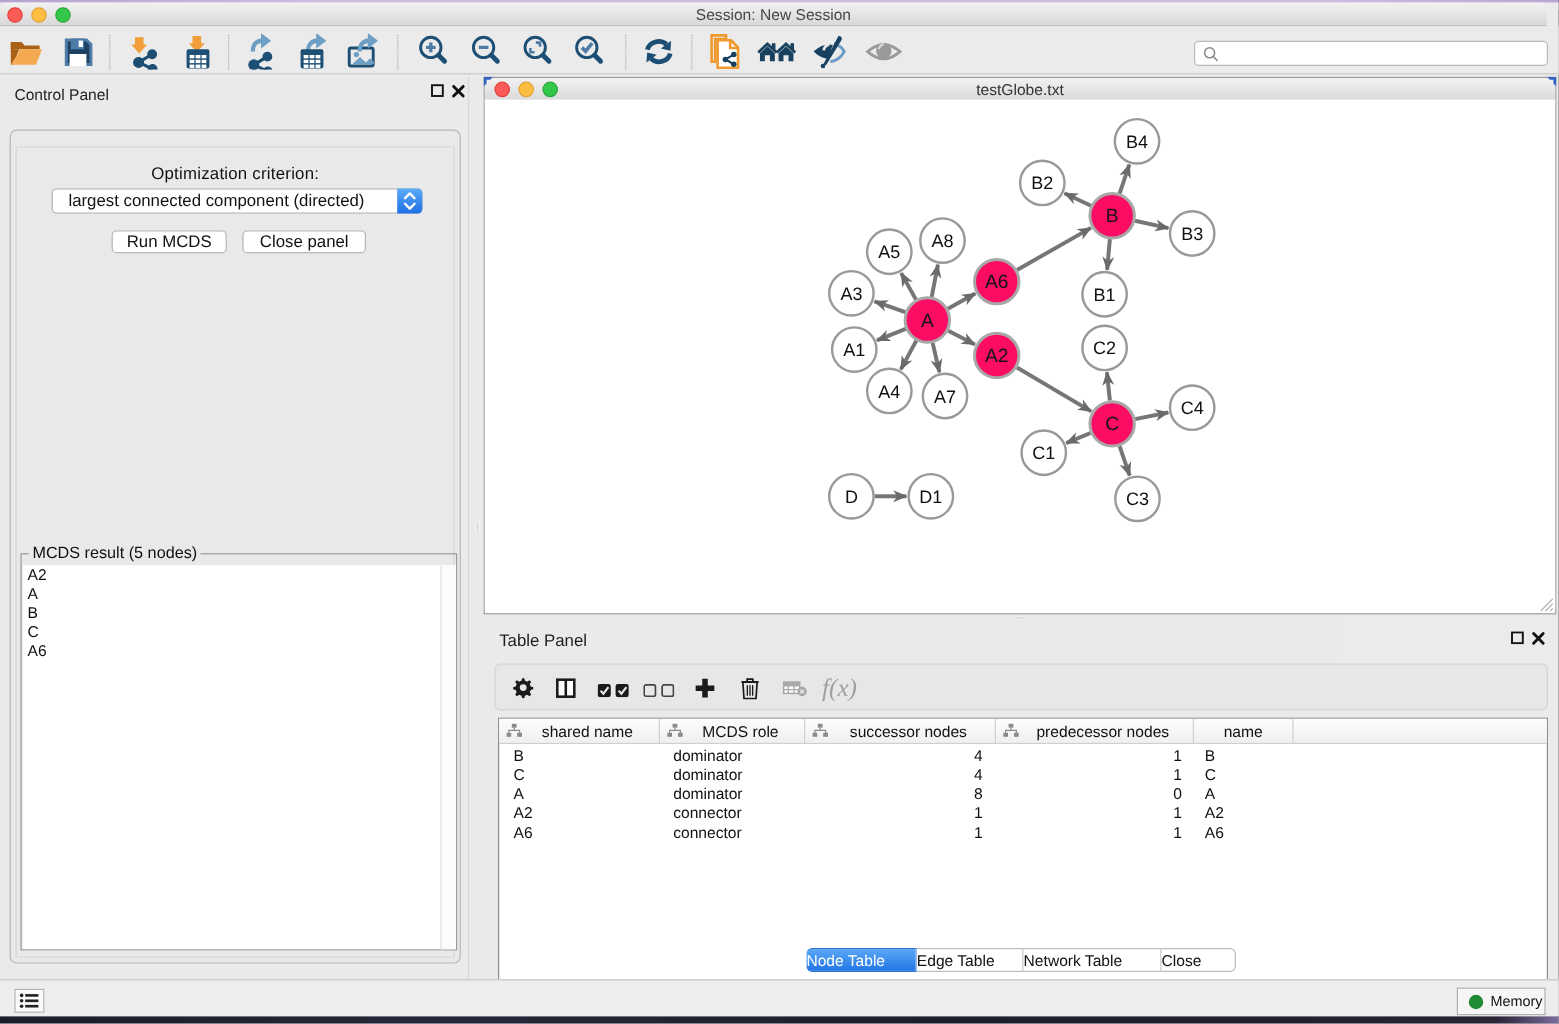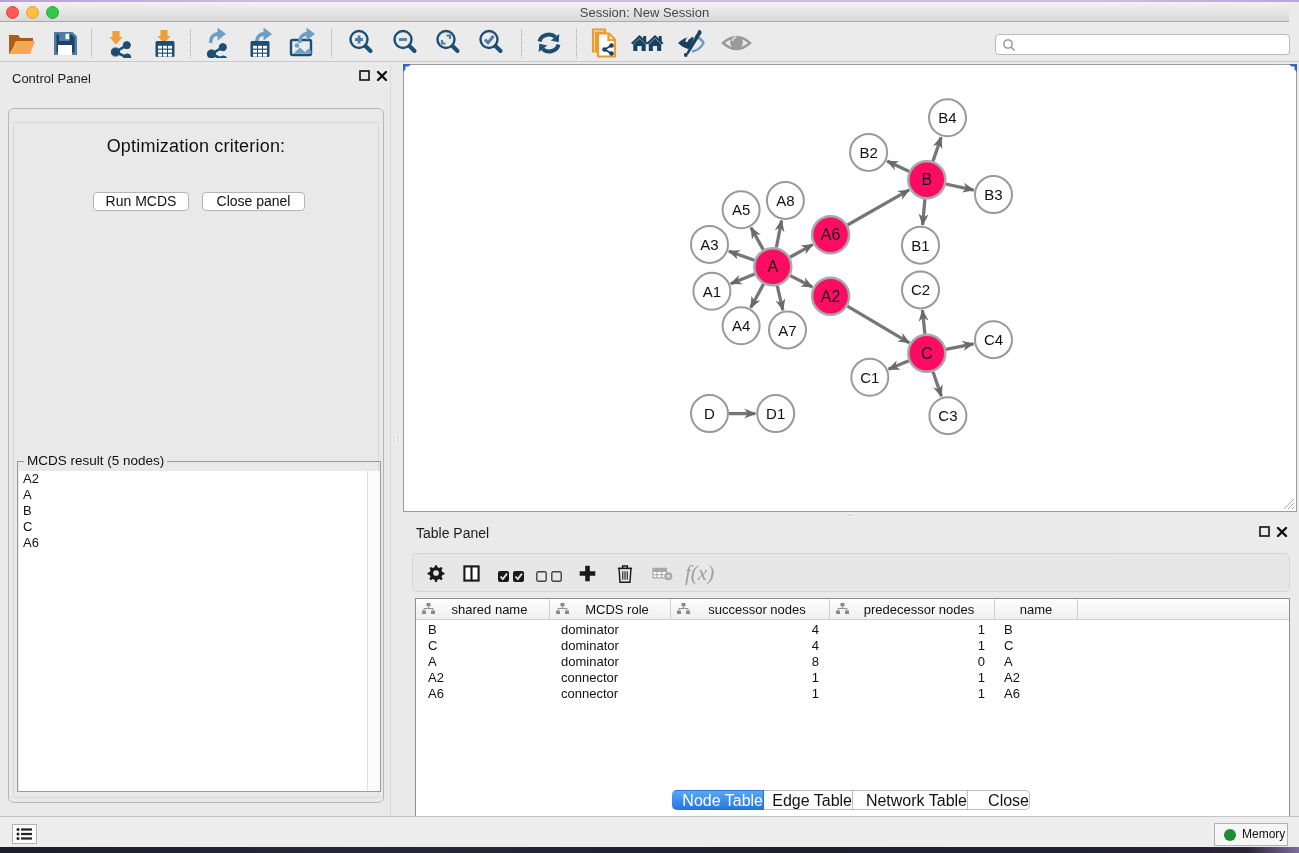--- a/index.html
+++ b/index.html
@@ -24,21 +24,21 @@
 #cp-title{position:absolute;left:12px;top:7px;font-size:13px;color:#1d1d1d}
 .winbtns{position:absolute;top:8px;font-size:12px;color:#111}
 #cp-box{position:absolute;left:8px;top:44px;width:376px;height:695px;background:#e9e9e9;border:1px solid #b6b6b6;border-radius:6px}
 .tabs{position:absolute;display:flex;height:20px}
 .tab{height:20px;line-height:19px;font-size:14px;color:#111;background:#fff;border:1px solid #b9b9b9;border-left:none;text-align:center}
 .tab.first{border-left:1px solid #b9b9b9;border-radius:6px 0 0 6px}
 .tab.last{border-radius:0 6px 6px 0}
 .tab.sel{background:linear-gradient(#59a7f7,#2476e5);color:#fff;border-color:#2e71cf}
 #cp-tabs{left:78px;top:32px}
 #cp-inner{position:absolute;left:13px;top:58px;width:366px;height:676px;border:1px solid #d6d6d6;background:#e9e9e9;border-radius:2px}
-#optlab{position:absolute;left:0;top:72px;width:392px;text-align:center;font-size:18px;letter-spacing:0.2px;color:#111}
+#optlab{position:absolute;left:0;top:72px;width:392px;text-align:center;font-size:14px;letter-spacing:0.2px;color:#111}
 #dd{position:absolute;left:43px;top:93px;width:309px;height:21px;background:#fff;border:1px solid #b2b2b2;border-radius:4px;font-size:14px;color:#111;line-height:19px;padding-left:13px}
 #dd .step{position:absolute;right:-1px;top:-1px;width:21px;height:21px;border-radius:0 4px 4px 0;background:linear-gradient(#5babf8,#1e6fe4)}
 .btn{position:absolute;height:19px;background:#fff;border:1px solid #b5b5b5;border-radius:4px;font-size:14px;color:#111;text-align:center;line-height:17px}
 
 #fieldset{position:absolute;left:17px;top:397px;width:364px;height:331px;border:1px solid #9a9a9a}
 #fieldset .leg{position:absolute;left:6px;top:-9px;background:#e9e9e9;padding:0 3px;font-size:13.5px;color:#111}
 #mlist{position:absolute;left:1px;top:9px;width:361px;height:320px;background:#fff;font-size:13px;color:#111}
 #mlist div{height:16px;line-height:16px;padding-left:4px}
 #mlist .sb{position:absolute;right:0;top:0;width:13px;height:320px;background:#fcfcfc;border-left:1px solid #e0e0e0}
 
@@ -52,21 +52,21 @@
 
 #tp-title{position:absolute;left:416px;top:461px;font-size:14px;color:#1d1d1d}
 #tp-toolbox{position:absolute;left:412px;top:489px;width:878px;height:39px;background:#e7e7e7;border:1px solid #d4d4d4;border-radius:5px}
 #tbl{position:absolute;left:415px;top:534px;width:875px;height:247px;background:#fff;border:1px solid #8e8e8e}
 #thead{position:absolute;left:0;top:0;width:873px;height:21px;background:linear-gradient(#fdfdfd,#efefef);border-bottom:1px solid #cfcfcf;font-size:13px;color:#111}
 .hcell{position:absolute;top:0;height:21px;line-height:21px;text-align:center;border-right:1px solid #cfcfcf}
 .hicon{position:absolute;top:4px;left:6px}
 .trow{position:absolute;font-size:13px;color:#111;height:16px;line-height:16px}
 .tc{position:absolute;top:0;height:16px}
 #tp-tabs{left:672px;top:726px}
-.tab2{height:20px;line-height:19px;font-size:16px;color:#111;background:#fff;border:1px solid #bcbcbc;border-left:none;text-align:right}
+.tab2{height:20px;line-height:19px;font-size:13px;color:#111;background:#fff;border:1px solid #bcbcbc;border-left:none;text-align:left}
 
 #status{position:absolute;left:0;top:814px;width:1299px;height:42px;background:#ededed;border-top:1px solid #c6c6c6}
 #lbtn{position:absolute;left:12px;top:7px;width:25px;height:20px;background:#fafafa;border:1px solid #b4b4b4}
 #membtn{position:absolute;right:11px;top:6px;width:74px;height:23px;background:#f6f6f6;border:1px solid #b0b0b0;font-size:12px;color:#111;line-height:21px}
 #membtn .dot{position:absolute;left:9px;top:5px;width:12px;height:12px;border-radius:50%;background:#1f8b32}
 #wall{position:absolute;left:0;top:847px;width:1299px;height:6px;background:linear-gradient(90deg,#1b1d2a,#262839 28%,#1d1f2d 60%,#232132 90%,#2a2436 96%,#7c6c9c)}
 #topstrip{position:absolute;left:0;top:0;width:1299px;height:8px;background:linear-gradient(90deg,#b6a2cf,#cdbbe2 20%,#cdbbe2 85%,#b9a6d2)}
 </style></head>
 <body>
 <div id="topstrip"></div>
@@ -244,20 +244,26 @@
   <div id="cp-title">Control Panel</div>
   <div class="winbtns" style="left:359px;top:6px"><svg width="11" height="11" viewBox="0 0 11 11">
           <rect x="1" y="1" width="9" height="9" fill="none" stroke="#111" stroke-width="1.6"></rect>
         </svg></div>
   <div class="winbtns" style="left:376px;top:6px"><svg width="12" height="12" viewBox="0 0 12 12">
           <path d="M2 2 L10 10 M10 2 L2 10" stroke="#111" stroke-width="2.4" stroke-linecap="round"></path>
         </svg></div>
   <div id="cp-box"></div>
   <div id="cp-inner"></div>
   <div id="optlab">Optimization criterion:</div>
+  <div id="dd">largest connected component (directed)
+    <div class="step"><svg width="21" height="21" viewBox="0 0 21 21">
+            <path d="M6.5 8.2 L10.5 4.2 L14.5 8.2" fill="none" stroke="#fff" stroke-width="2" stroke-linecap="round" stroke-linejoin="round"></path>
+            <path d="M6.5 12.8 L10.5 16.8 L14.5 12.8" fill="none" stroke="#fff" stroke-width="2" stroke-linecap="round" stroke-linejoin="round"></path>
+          </svg></div>
+  </div>
   <div class="btn" style="left:93px;top:128px;width:96px">Run MCDS</div>
   <div class="btn" style="left:202px;top:128px;width:103px">Close panel</div>
   <div id="fieldset">
    <div class="leg">MCDS result (5 nodes)</div>
    <div id="mlist">
           <div>A2</div>
           <div>A</div>
           <div>B</div>
           <div>C</div>
           <div>A6</div>
@@ -268,20 +274,26 @@
   <div style="position:absolute;left:396px;top:370px;width:4px;height:10px;background:#dedede;border:1px solid #f2f2f2"></div>
   <div style="position:absolute;left:846px;top:449px;width:9px;height:4px;background:#dedede;border:1px solid #f2f2f2"></div>
 
   <div id="gwin">
    <svg width="8" height="8" viewBox="0 0 8 8" style="position:absolute;left:-1px;top:-1px;z-index:5">
           <path d="M0 0 H8 L5.5 2.5 H2.5 V5.5 L0 8 z" fill="#3465c0"></path>
         </svg>
         <svg width="8" height="8" viewBox="0 0 8 8" style="position:absolute;right:-1px;top:-1px;z-index:5">
           <path d="M0 0 H8 V8 L5.5 5.5 V2.5 H2.5 z" fill="#3465c0"></path>
         </svg>
+    <div id="gtbar">
+    <div class="tl t1"></div>
+          <div class="tl t2"></div>
+          <div class="tl t3"></div>
+    <div class="ttl">testGlobe.txt</div>
+   </div>
    <div id="gcontent">
 <svg width="893" height="424" style="position:absolute;left:0;top:0">
 <defs>
               <marker id="arr" viewBox="0 0 12 11" refX="11" refY="5.5" markerWidth="12" markerHeight="11" orient="auto" markerUnits="userSpaceOnUse">
                 <path d="M0,0.5 L12,5.5 L0,10.5 L3.5,5.5 z" fill="#6a6a6a"></path>
               </marker>
             </defs>
             <g transform="translate(0,2)">
 <g stroke="#767676" stroke-width="3.3" marker-end="url(#arr)">
 <line x1="350.7" y1="189.0" x2="326.8" y2="198.7"></line>

